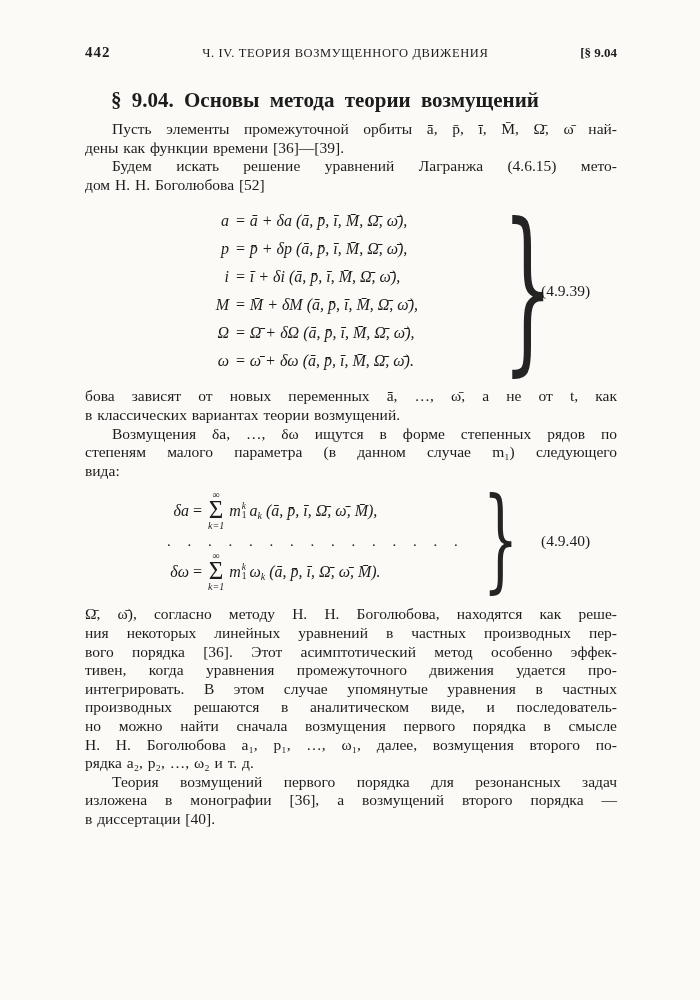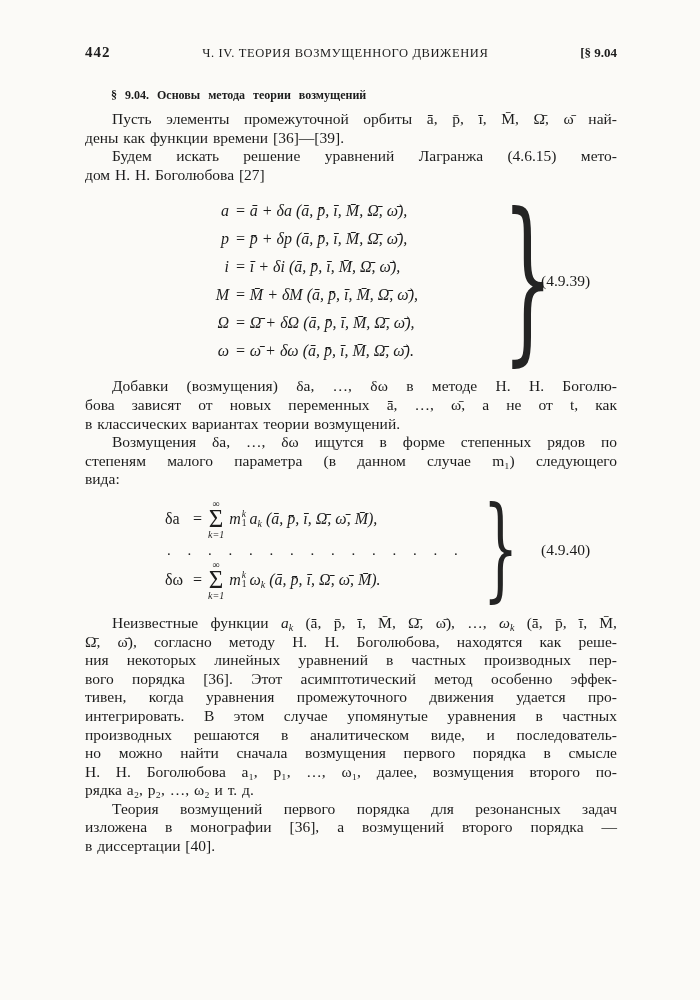--- a/index.html
+++ b/index.html
@@ -13,21 +13,21 @@
   .page { position:relative; width:700px; height:868px; box-sizing:border-box; padding:44px 83px 0 85px; }
   .content { width:532px; }
 
   
   .running-head { display:flex; align-items:baseline; width:532px; margin-bottom:0; }
   .pagenum { font-size:15px; font-weight:bold; letter-spacing:1px; }
   .run-title { flex:1; text-align:center; font-size:12.5px; letter-spacing:0.6px; font-weight:400; }
   .sec-mark { font-size:13px; font-weight:600; }
 
   
-  .heading { font-size:12px; font-weight:bold; margin:27px 0 0 26px; word-spacing:5px; }
+  .heading { font-size:21px; font-weight:bold; margin:27px 0 0 26px; word-spacing:5px; }
 
   
   .para { width:532px; }
   .pline { font-size:15.5px; line-height:18.6px; text-align:justify; text-align-last:justify; word-spacing:1px; }
   .pline.last { text-align-last:left; }
   .pline.indent { padding-left:27px; }
   .p1 { margin-top:7px; }
   .pmid { margin-top:0; }
   .it { font-style:italic; }
   sub.msub { font-size:10px; font-style:italic; vertical-align:-3px; line-height:0; }
@@ -39,21 +39,21 @@
   .eq-lhs { display:inline-block; width:66px; text-align:right; padding-right:6px; margin-left:78px; }
   .eq-rhs { white-space:nowrap; }
 
   .brace { position:absolute; line-height:1; font-family:"DejaVu Serif",serif; font-weight:400; color:#242424; }
   .b39 { left:386px; top:50%; font-size:178px; transform:translateY(-51%) scaleX(0.45); }
   .b40 { left:380px; top:50%; font-size:112px; transform:translateY(-52%) scaleX(0.5); }
   .eqlabel { position:absolute; left:456px; top:50%; transform:translateY(-50%); font-size:15.5px; white-space:nowrap; }
 
   .eq40 { margin-top:9px; height:104px; margin-bottom:2px; }
   .sumrow { display:flex; align-items:center; height:43px; margin-left:80px; font-size:16px; }
-  .lhs40 { display:inline-block; width:24px; }
+  .lhs40 { display:inline-block; width:24px; text-align:right; font-style:italic; }
   .rel { margin:0 5px 0 4px; }
   .sum { display:inline-flex; flex-direction:column; align-items:center; margin:0 5px 0 1px; }
   .sum-top { font-size:10px; line-height:9px; }
   .sum-sigma { font-size:25px; line-height:22px; }
   .sum-bot { font-size:10px; line-height:10px; font-style:italic;font-family:Liberation Serif, serif; }
   .coef { display:inline-flex; align-items:center; }
   .stack { display:inline-flex; flex-direction:column; align-items:flex-start; font-size:9.5px; line-height:9px; margin:0 2px 0 1px; }
   .stack sup,.stack sub { font-size:9.5px; line-height:9px; position:static; vertical-align:baseline; }
   .fn { margin-left:1px; }
   .args { margin-left:4px; white-space:nowrap; }
@@ -76,21 +76,21 @@
 
   <div class="content">
 
     <div class="para p1">
       <div class="pline indent">Пусть элементы промежуточной орбиты ā, p̄, ī, M̄, Ω̄, ω̄ най-</div>
       <div class="pline last">дены как функции времени [36]—[39].</div>
     </div>
 
     <div class="para pmid">
       <div class="pline indent">Будем искать решение уравнений Лагранжа (4.6.15) мето-</div>
-      <div class="pline last">дом Н. Н. Боголюбова [27]</div>
+      <div class="pline last">дом Н. Н. Боголюбова [52]</div>
     </div>
 
     <div class="eqblock eq39">
       <div>
         <div class="eqline">
           <span class="eq-lhs">a</span>
             <span class="eq-rhs">= ā + δa (ā, p̄, ī, M̄, Ω̄, ω̄),</span>
         </div>
         <div class="eqline">
           <span class="eq-lhs">p</span>
@@ -111,21 +111,20 @@
         <div class="eqline">
           <span class="eq-lhs">ω</span>
             <span class="eq-rhs">= ω̄ + δω (ā, p̄, ī, M̄, Ω̄, ω̄).</span>
         </div>
       </div>
       <span class="brace b39">}</span>
       <span class="eqlabel">(4.9.39)</span>
     </div>
 
     <div class="para p5">
-      <div class="pline indent">Добавки (возмущения) δa, …, δω в методе Н. Н. Боголю-</div>
       <div class="pline">бова зависят от новых переменных ā, …, ω̄, а не от t, как</div>
       <div class="pline last">в классических вариантах теории возмущений.</div>
     </div>
 
     <div class="para pmid">
       <div class="pline indent">Возмущения δa, …, δω ищутся в форме степенных рядов по</div>
       <div class="pline">степеням малого параметра (в данном случае m₁) следующего</div>
       <div class="pline last">вида:</div>
     </div>
 
@@ -165,21 +164,20 @@
             </span>
         </span>
         <span class="fn"><span class="it">ω</span><sub class="msub">k</sub></span>
         <span class="args it">(ā, p̄, ī, Ω̄, ω̄, M̄).</span>
       </div>
       <span class="brace b40">}</span>
       <span class="eqlabel">(4.9.40)</span>
     </div>
 
     <div class="para p5">
-      <div class="pline indent"><span>Неизвестные функции  </span><span class="it">a</span><sub class="msub">k</sub><span> (ā, p̄, ī, M̄, Ω̄, ω̄), …, </span><span class="it">ω</span><sub class="msub">k</sub><span> (ā, p̄, ī, M̄,</span></div>
       <div class="pline">Ω̄, ω̄), согласно методу Н. Н. Боголюбова, находятся как реше-</div>
       <div class="pline">ния некоторых линейных уравнений в частных производных пер-</div>
       <div class="pline">вого порядка [36]. Этот асимптотический метод особенно эффек-</div>
       <div class="pline">тивен, когда уравнения промежуточного движения удается про-</div>
       <div class="pline">интегрировать. В этом случае упомянутые уравнения в частных</div>
       <div class="pline">производных решаются в аналитическом виде, и последователь-</div>
       <div class="pline">но можно найти сначала возмущения первого порядка в смысле</div>
       <div class="pline">Н. Н. Боголюбова a₁, p₁, …, ω₁, далее, возмущения второго по-</div>
       <div class="pline last">рядка a₂, p₂, …, ω₂ и т. д.</div>
     </div>

